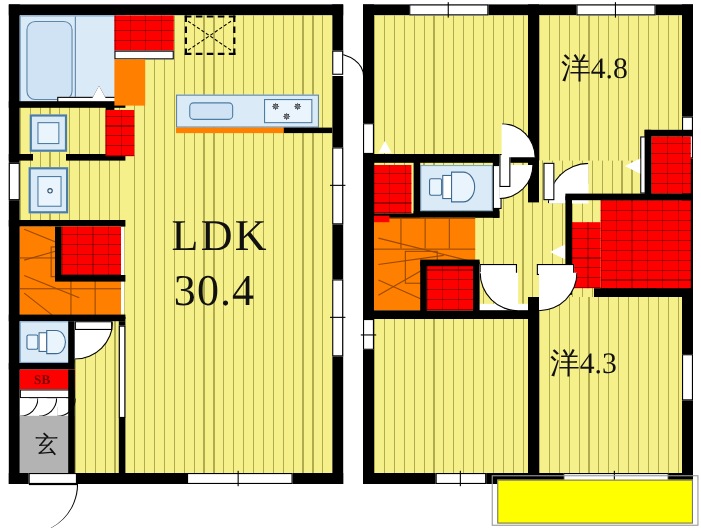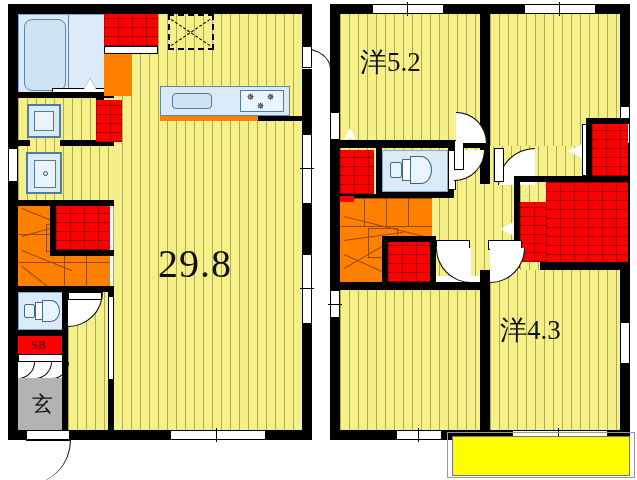--- a/index.html
+++ b/index.html
@@ -275,23 +275,24 @@
   <div class="abs winline" style="left:396px;top:430px;width:46px;height:10px;"></div>
   <div class="abs hair" style="left:418px;top:428px;width:1px;height:14px;"></div>
   <div class="abs winline" style="left:512px;top:430px;width:96px;height:10px;"></div>
   <div class="abs hair" style="left:558px;top:428px;width:1px;height:14px;"></div>
 
   <div class="abs balcony" style="left:452px;top:436px;width:178px;height:40px;"></div>
   <div class="abs" style="left:447px;top:432px;width:188px;height:46px;border:1px solid #999;"></div>
 
   <div class="abs closet" style="left:340px;top:196px;width:14px;height:6px;"></div>
 
-  <div class="label lbl-num" style="left:158px;top:240px;">29.8</div>
-
-  <div class="label lbl-room" style="left:360px;top:44px;">
-    <span>洋</span><span>5.2</span>
+  <div class="label lbl-ldk" style="left:156px;top:190px;">LDK</div>
+  <div class="label lbl-num" style="left:158px;top:240px;">30.4</div>
+
+  <div class="label lbl-room" style="left:510px;top:44px;">
+    <span>洋</span><span>4.8</span>
   </div>
   <div class="label lbl-room" style="left:500px;top:312px;">
     <span>洋</span><span>4.3</span>
   </div>
 
 
 </div>
 
 </body></html>

